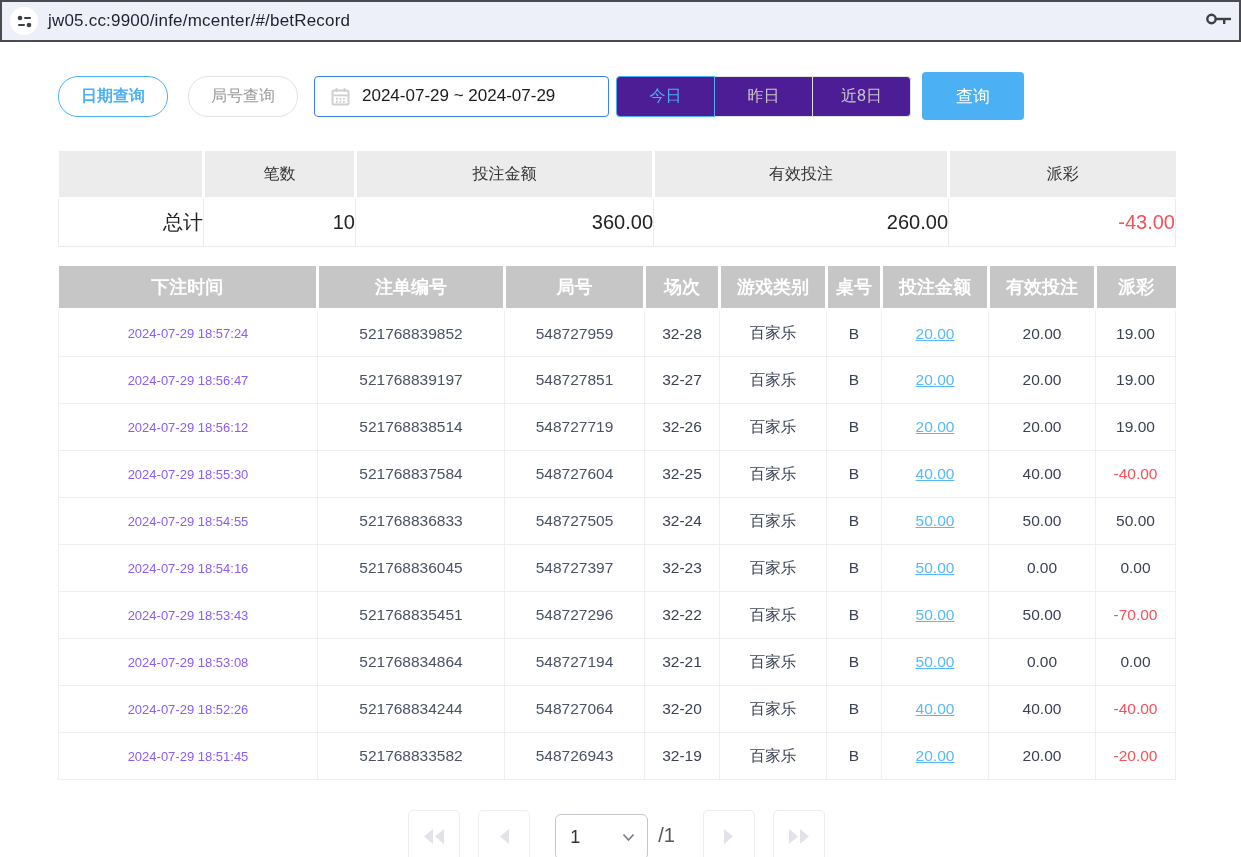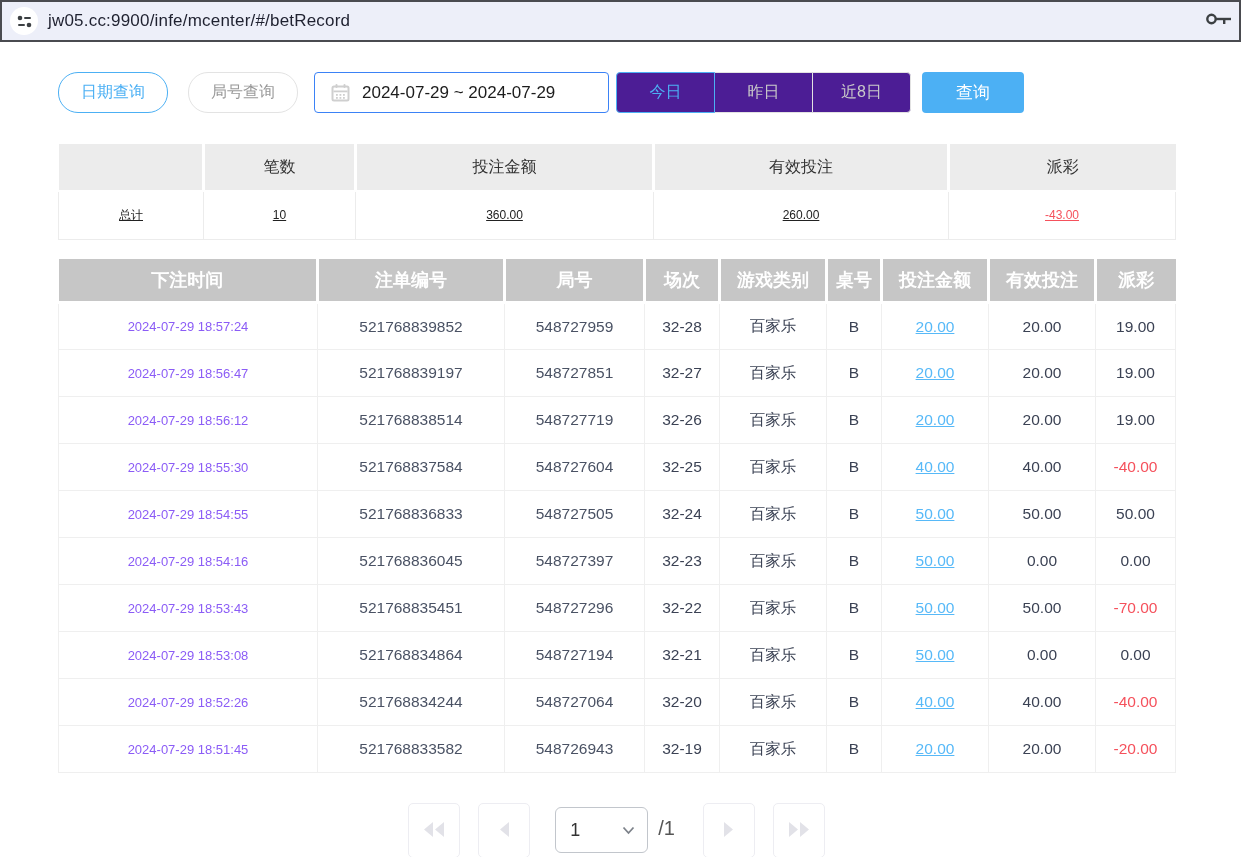--- a/index.html
+++ b/index.html
@@ -36,59 +36,59 @@
   .content { padding: 30px 0 0 58px; width: 1241px; }
   .row { display: flex; align-items: center; }
 
   
   .pill {
     height: 41px; padding: 0 22px; border-radius: 20px;
     background: #fff; border: 1px solid #e3e3e3;
     font-size: 16px; color: #999; cursor: pointer;
     font-family: inherit;
   }
-  .pill.active { border: 1px solid var(--accent); color: var(--accent); font-weight: normal; }
+  .pill.active { border: 1px solid var(--accent); color: var(--accent); font-weight: bold; }
   .pill + .pill { margin-left: 20px; }
   .date-range {
     margin-left: 16px; width: 295px; height: 41px;
     border: 1px solid #3b82f6; border-radius: 4px;
     display: flex; align-items: center; padding: 0 12px; cursor: pointer;
     background: #fff;
   }
   .date-range .cal { display: flex; margin: 0 12px 0 4px; }
   .date-range .dval { font-size: 17px; color: #1c1c1c; }
   .btn-group { display: flex; margin-left: 7px; }
   .grp {
     width: 99px; height: 41px; background: #4c1d95;
     border: 1px solid #e2e2e2; font-size: 16px; color: #c9c9c9;
     cursor: pointer; margin-left: -1px; position: relative;
     font-family: inherit;
   }
   .grp:first-child { border-radius: 4px 0 0 4px; margin-left: 0; }
   .grp:last-child { border-radius: 0 4px 4px 0; }
   .grp.active { border: 1px solid var(--accent); color: var(--accent); z-index: 2; }
   .search-btn {
-    margin-left: 11px; width: 102px; height: 41px;
+    margin-left: 11px; width: 102px; height: 48px;
     background: var(--accent); color: #fff; font-size: 17px;
     border: none; border-radius: 4px; cursor: pointer;
     font-family: inherit;
   }
 
   
   table { border-collapse: collapse; table-layout: fixed; }
   .summary { margin-top: 31px; width: 1117px; }
   .summary th {
     background: #ececec; height: 47px; font-size: 16px; color: #333;
     font-weight: normal; text-align: center;
     border-right: 3px solid #fff; border-bottom: 2px solid #fff;
   }
   .summary th:last-child { border-right: none; }
   .summary td {
-    height: 48px; text-align: center; font-size: 12px; color: #222;
-    background: #fff; border: 1px solid #ececec; border-top: none; text-decoration: underline;
+    height: 48px; text-align: right; font-size: 20px; color: #222;
+    background: #fff; border: 1px solid #ececec; border-top: none;
   }
   .summary td.neg { color: var(--neg); }
 
   
   .bets { margin-top: 19px; width: 1117px; }
   .bets th {
     background: #c6c6c6; height: 44px; font-size: 18px; color: #fff;
     font-weight: bold; text-align: center;
     border-right: 3px solid #fff; border-bottom: 3px solid #fff;
   }

